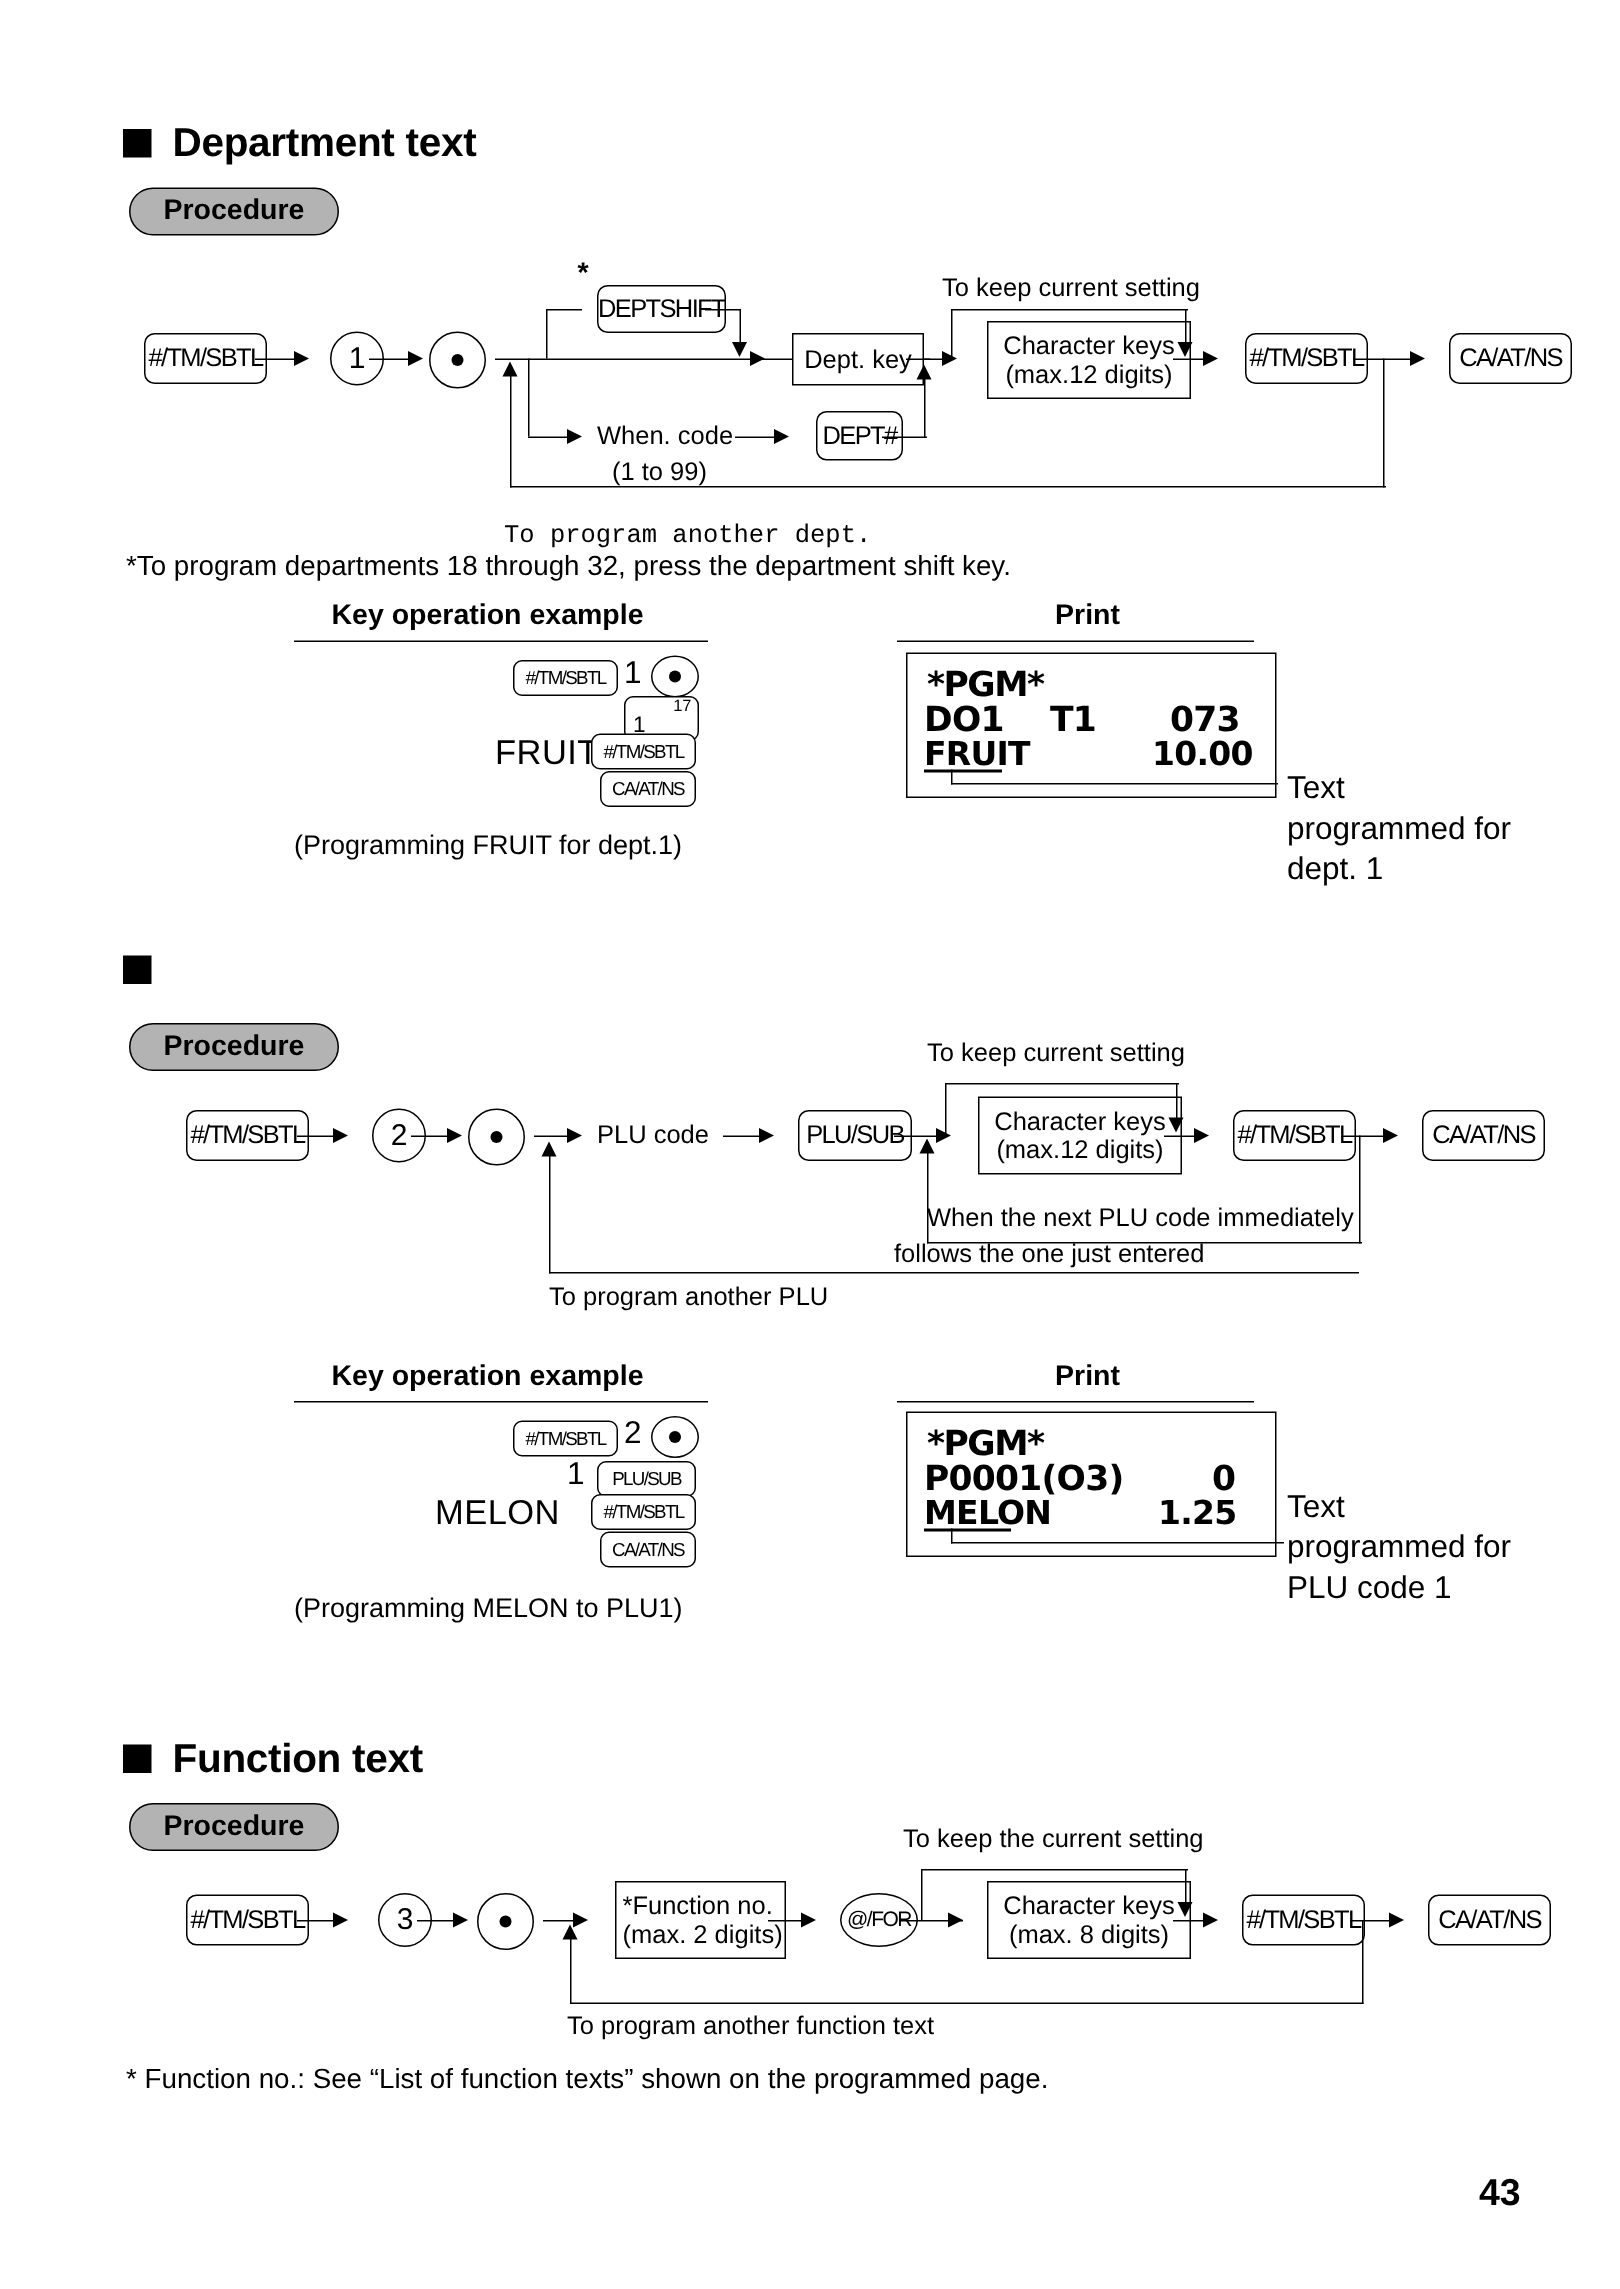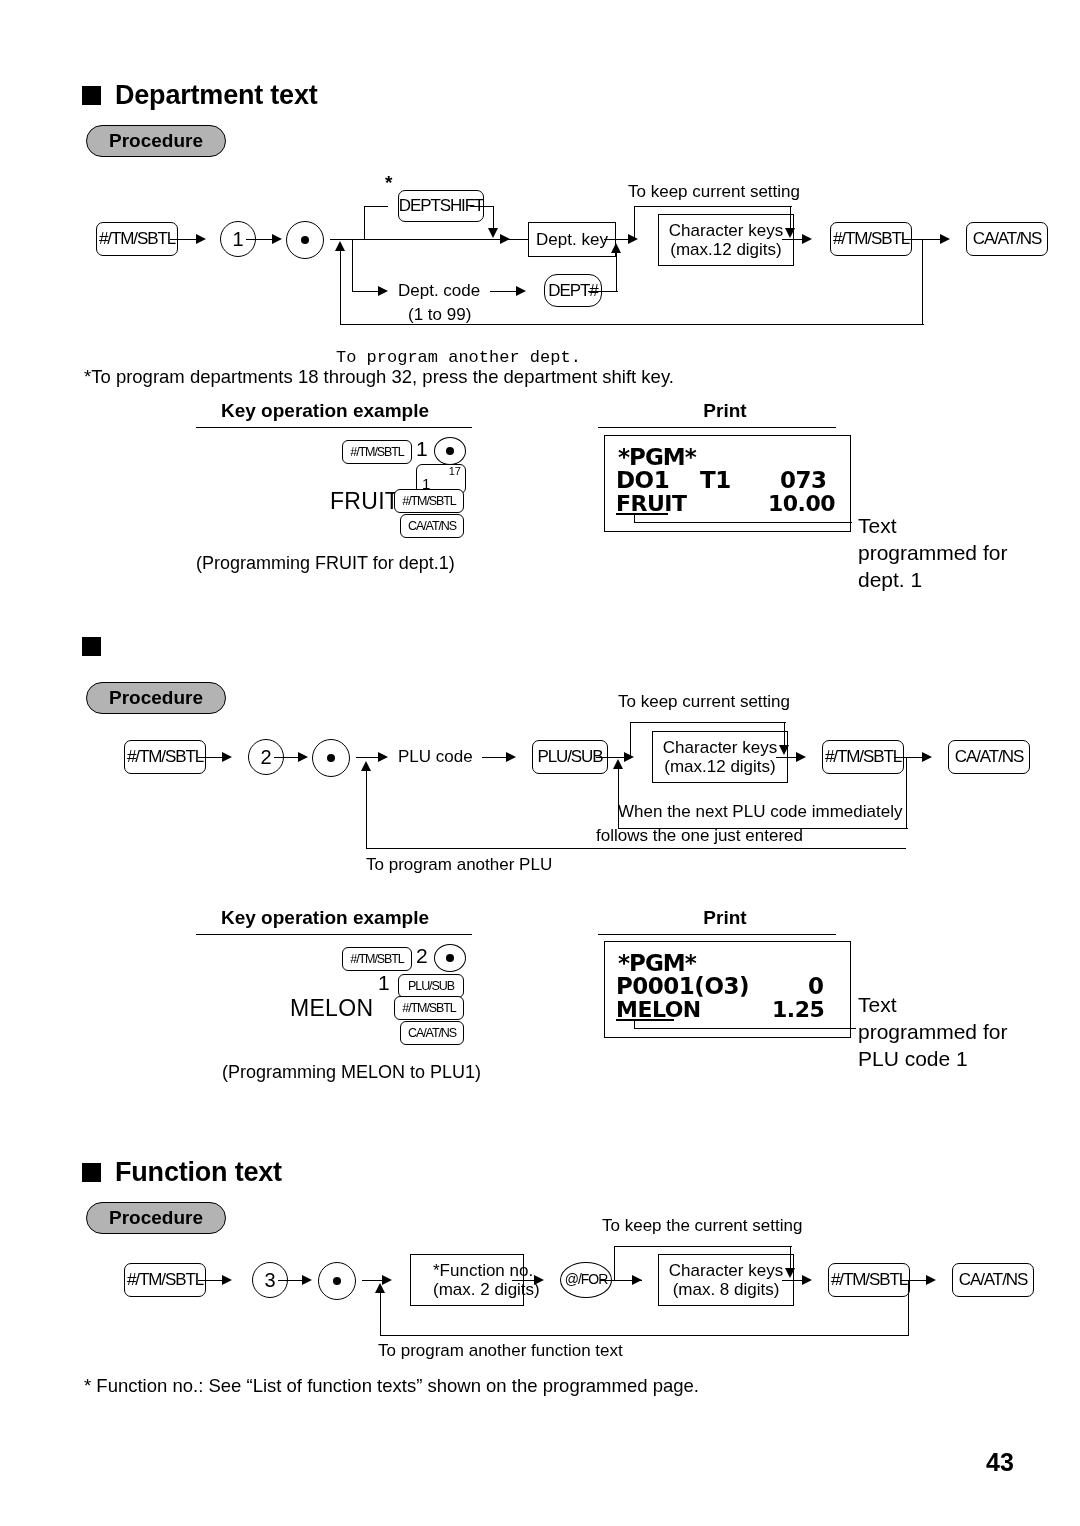--- a/index.html
+++ b/index.html
@@ -105,25 +105,25 @@
 <div class="h" style="left:364px;top:206px;width:24px;"></div>
 <div class="h" style="left:470px;top:206px;width:24px;"></div>
 <div class="v" style="left:493px;top:206px;height:24px;"></div>
 <div class="ar ar-d" style="left:487.5px;top:228px;"></div>
 
 <div class="node box" style="left:516px;top:222px;width:88px;height:35px;">Dept. key</div>
 
 <div class="v" style="left:352px;top:239px;height:52px;"></div>
 <div class="h" style="left:352px;top:291px;width:28px;"></div>
 <div class="ar ar-r" style="left:378px;top:285.5px;"></div>
-<div class="lbl" style="left:398px;top:281px;">Dept. code</div>
+<div class="lbl" style="left:398px;top:281px;">When. code</div>
 <div class="lbl" style="left:408px;top:305px;">(1 to 99)</div>
 <div class="h" style="left:490px;top:291px;width:28px;"></div>
 <div class="ar ar-r" style="left:516px;top:285.5px;"></div>
-<div class="node key" style="left:532px;top:274px;width:58px;height:33px;border-radius:13px;">DEPT#</div>
+<div class="node key" style="left:532px;top:274px;width:58px;height:33px;">DEPT#</div>
 <div class="h" style="left:588px;top:291px;width:30px;"></div>
 <div class="v" style="left:616px;top:252px;height:40px;"></div>
 <div class="ar ar-u" style="left:610.5px;top:243px;"></div>
 
 <div class="h" style="left:604px;top:239px;width:28px;"></div>
 <div class="ar ar-r" style="left:628px;top:233.5px;"></div>
 
 <div class="lbl" style="left:628px;top:182px;">To keep current setting</div>
 <div class="node box" style="left:646px;top:214px;width:136px;height:52px;flex-direction:column;">
   <span>Character keys</span>
@@ -239,21 +239,21 @@
 <div class="rule" style="left:598px;top:934px;width:238px;"></div>
 
 <div class="kchip" style="left:342px;top:947px;width:68px;height:22px;">#/TM/SBTL</div>
 <div class="knum" style="left:416px;top:944px;">2</div>
 <div class="dotkey" style="left:434px;top:944px;width:30px;height:26px;"></div>
 <div class="knum" style="left:378px;top:971px;">1</div>
 <div class="kchip" style="left:398px;top:974px;width:64px;height:22px;">PLU/SUB</div>
 <div class="kword" style="left:290px;top:995px;">MELON</div>
 <div class="kchip" style="left:394px;top:996px;width:68px;height:22px;">#/TM/SBTL</div>
 <div class="kchip" style="left:400px;top:1021px;width:62px;height:22px;">CA/AT/NS</div>
-<div class="caption" style="left:196px;top:1062px;margin-left:26px;">(Programming MELON to PLU1)</div>
+<div class="caption" style="left:196px;top:1062px;">(Programming MELON to PLU1)</div>
 
 <div class="receipt" style="left:604px;top:941px;width:245px;height:95px;"></div>
 <div class="rline pgm" style="left:618px;top:950px;">*PGM*</div>
 <div class="rline r2" style="left:616px;top:973px;">P0001(O3)</div>
 <div class="rline r2" style="left:808px;top:973px;">0</div>
 <div class="rline r3" style="left:616px;top:997px;">MELON</div>
 <div class="rline r3" style="left:772px;top:997px;">1.25</div>
 <div class="uline" style="left:616px;top:1019px;width:58px;"></div>
 <div class="v" style="left:634px;top:1019px;height:10px;"></div>
 <div class="h" style="left:634px;top:1028px;width:222px;"></div>
@@ -270,21 +270,21 @@
 <div class="node key" style="left:112px;top:1263px;width:82px;height:34px;">#/TM/SBTL</div>
 <div class="h" style="left:198px;top:1280px;width:26px;"></div>
 <div class="ar ar-r" style="left:222px;top:1274.5px;"></div>
 <div class="node circ" style="left:240px;top:1262px;width:36px;height:36px;">3</div>
 <div class="h" style="left:278px;top:1280px;width:26px;"></div>
 <div class="ar ar-r" style="left:302px;top:1274.5px;"></div>
 <div class="dotkey" style="left:318px;top:1262px;width:36px;height:36px;"></div>
 
 <div class="h" style="left:362px;top:1280px;width:26px;"></div>
 <div class="ar ar-r" style="left:382px;top:1274.5px;"></div>
-<div class="node box" style="left:398px;top:1254px;width:114px;height:52px;flex-direction:column;align-items:flex-start;padding-left:22px;">
+<div class="node box" style="left:398px;top:1254px;width:114px;height:52px;flex-direction:column;align-items:flex-start;padding-left:4px;">
   <span>*Function no.</span>
   <span>(max. 2 digits)</span>
 </div>
 <div class="h" style="left:512px;top:1280px;width:26px;"></div>
 <div class="ar ar-r" style="left:534px;top:1274.5px;"></div>
 <div class="node ellipse" style="left:548px;top:1262px;width:52px;height:36px;">@/FOR</div>
 
 <div class="h" style="left:600px;top:1280px;width:42px;"></div>
 <div class="ar ar-r" style="left:632px;top:1274.5px;"></div>
 

